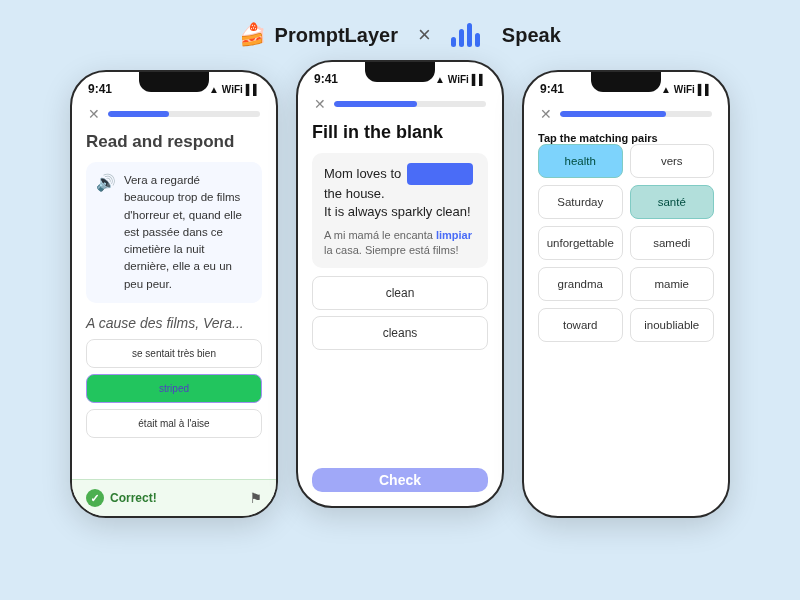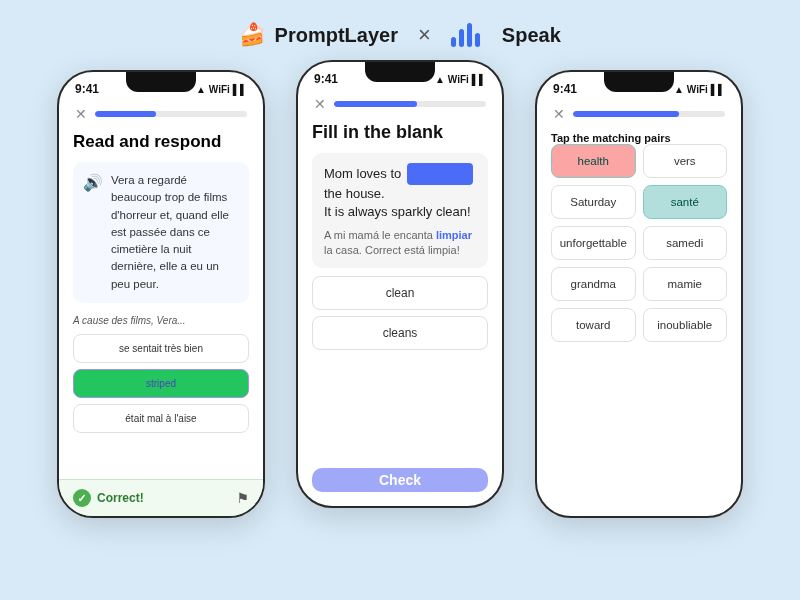--- a/index.html
+++ b/index.html
@@ -47,21 +47,21 @@
     }
     .speak-bar {
       width: 5px;
       border-radius: 3px;
       background: #3b6ef5;
     }
 
     
     .phones {
       display: flex;
-      gap: 31px;
+      gap: 18px;
       align-items: flex-start;
       padding: 0 30px;
       margin-top: 4px;
     }
 
     
     .phone {
       background: #fff;
       border-radius: 36px;
       border: 2px solid #2a2a2a;
@@ -127,21 +127,21 @@
       padding: 10px 14px;
       font-size: 13px;
       color: #222;
     }
 
     
     .title-lg {
       font-size: 17px;
       font-weight: 700;
       margin-bottom: 10px;
-      color: #000000;
+      color: #404040;
     }
     .reading-card {
       background: #f5f8ff;
       border-radius: 10px;
       padding: 10px;
       display: flex;
       gap: 8px;
       margin-bottom: 12px;
     }
     .speaker-icon {
@@ -149,21 +149,21 @@
       font-size: 16px;
       flex-shrink: 0;
       margin-top: 1px;
     }
     .reading-text {
       font-size: 11.5px;
       color: #333;
       line-height: 1.5;
     }
     .question-label {
-      font-size: 10px;
+      font-size: 14px;
       color: #555;
       margin-bottom: 8px;
       font-style: italic;
     }
     .answer-btn {
       display: block;
       width: 100%;
       padding: 8px;
       border: 1.5px solid #e0e0e0;
       border-radius: 8px;
@@ -291,21 +291,21 @@
       padding: 10px 6px;
       border: 1.5px solid #e0e0e0;
       border-radius: 8px;
       background: #fff;
       font-size: 11.5px;
       color: #333;
       text-align: center;
       cursor: pointer;
     }
     .pair-btn.selected-green {
-      background: #fca5a5;
+      background: #7dd3fc;
       border-color: #80cbc4;
       color: #004d40;
     }
     .pair-btn.selected-teal {
       background: #b2dfdb;
       border-color: #80cbc4;
       color: #004d40;
     }
   </style>
 </head>
@@ -382,21 +382,21 @@
         <div class="progress-bar-fill" style="width:55%;"></div>
       </div>
     </div>
     <div class="phone-content">
       <div class="fill-blank-title">Fill in the blank</div>
       <div class="sentence-card">
         <div class="sentence-main">
           Mom loves to <span class="blank-highlight">&nbsp;&nbsp;&nbsp;&nbsp;&nbsp;</span> the house.<br>It is always sparkly clean!
         </div>
         <div class="sentence-trans">
-          <span>A mi mamá le encanta </span><span class="limpiar">limpiar</span><span> la casa. Correct está limpia!</span>
+          <span>A mi mamá le encanta </span><span class="limpiar">limpiar</span><span> la casa. Siempre está films!</span>
         </div>
       </div>
       <button class="option-btn">clean</button>
       <button class="option-btn">cleans</button>
     </div>
     <button class="check-button">Check</button>
   </div>
 
   <div class="phone phone-right">
     <div class="notch"></div>

